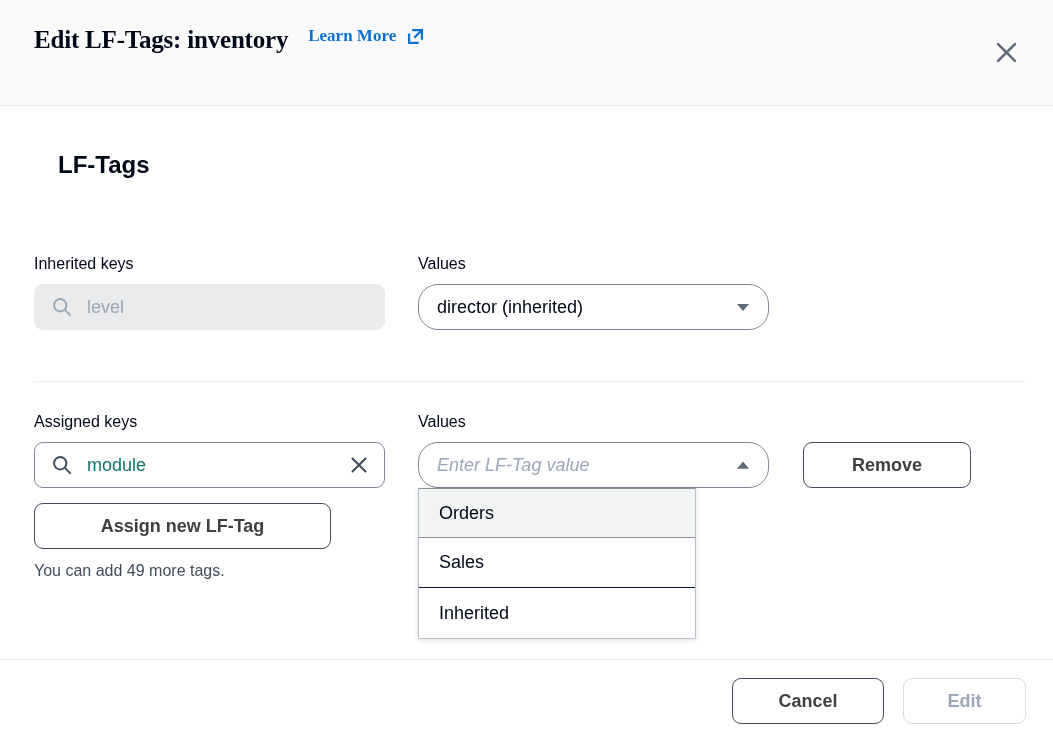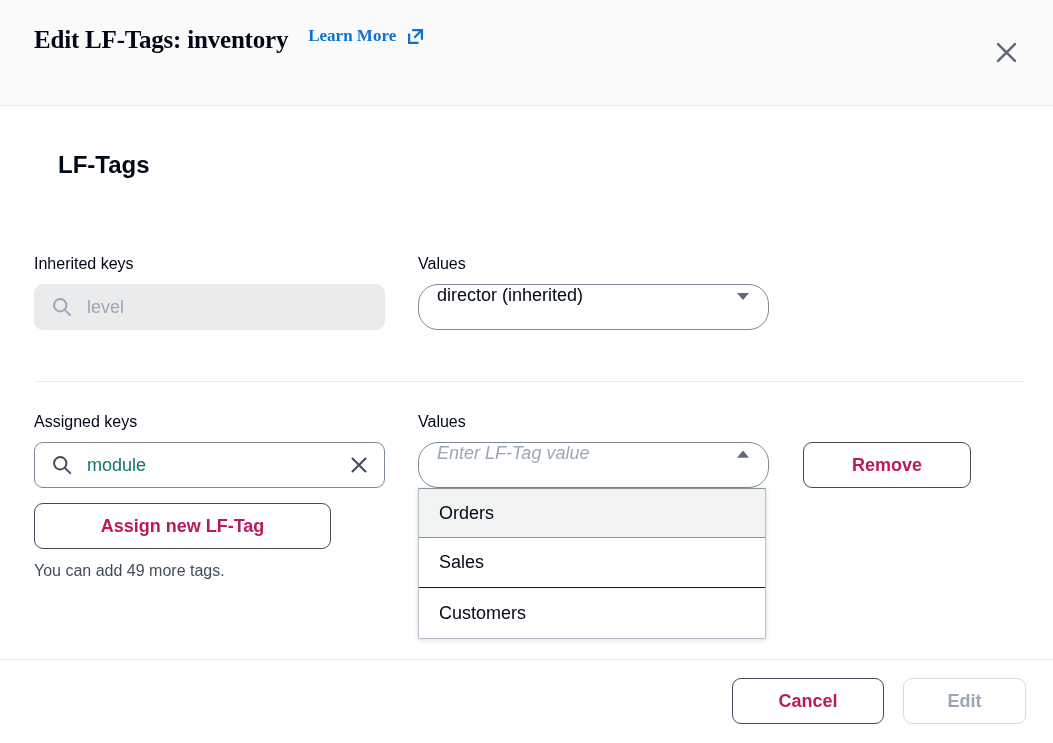--- a/index.html
+++ b/index.html
@@ -141,41 +141,41 @@
   }
 
   
   .select-box {
     position: relative;
     height: 46px;
     border: 1px solid #7d8998;
     border-radius: 20px;
     background: #ffffff;
     display: flex;
-    align-items: flex-start;
+    align-items: center;
     padding: 0 14px 0 18px;
     cursor: pointer;
   }
   .select-value {
     font-size: 18px;
     color: #000716;
     flex: 1 1 auto;
     white-space: nowrap;
   }
   .select-value.placeholder {
     color: #9ba7b6;
     font-style: italic;
   }
   .caret { flex: 0 0 auto; display: flex; align-items: center; }
 
   
   .dropdown {
     position: absolute;
     left: 0; top: 46px;
-    width: 348px;
+    width: 278px;
     background: #ffffff;
     border: 1px solid #b6bec9;
     border-top: none;
     border-radius: 0 0 2px 2px;
     box-shadow: 0 1px 4px 1px rgba(0,7,22,0.10);
     z-index: 40;
   }
   .dd-item {
     height: 50px;
     display: flex;
@@ -198,21 +198,21 @@
   
   .btn {
     display: inline-flex;
     align-items: center;
     justify-content: center;
     height: 46px;
     padding: 0 22px;
     border: 1px solid #414d5c;
     border-radius: 9px;
     background: #ffffff;
-    color: #be185d;
+    color: #404040;
     font-size: 18px;
     font-weight: bold;
     font-family: "Liberation Sans", sans-serif;
     cursor: pointer;
     white-space: nowrap;
   }
   .btn.disabled {
     border-color: #d5dbdb;
     color: #9ba7b6;
     cursor: default;
@@ -350,21 +350,21 @@
             <span class="caret">
               <svg width="22" height="22" viewBox="0 0 20 20" aria-hidden="true">
                 <path d="M4.5 13.3 L15.5 13.3 L10 6.9 Z" fill="#5f6b7a"></path>
               </svg>
             </span>
           </div>
 
           <div class="dropdown">
             <div class="dd-item selected">Orders</div>
             <div class="dd-item">Sales</div>
-            <div class="dd-item">Customers</div>
+            <div class="dd-item">Inherited</div>
           </div>
         </div>
       </div>
 
       <div class="col-action">
         <div class="field-label" style="visibility:hidden;">&nbsp;</div>
         <div class="btn btn-remove">Remove</div>
       </div>
 
     </div>

